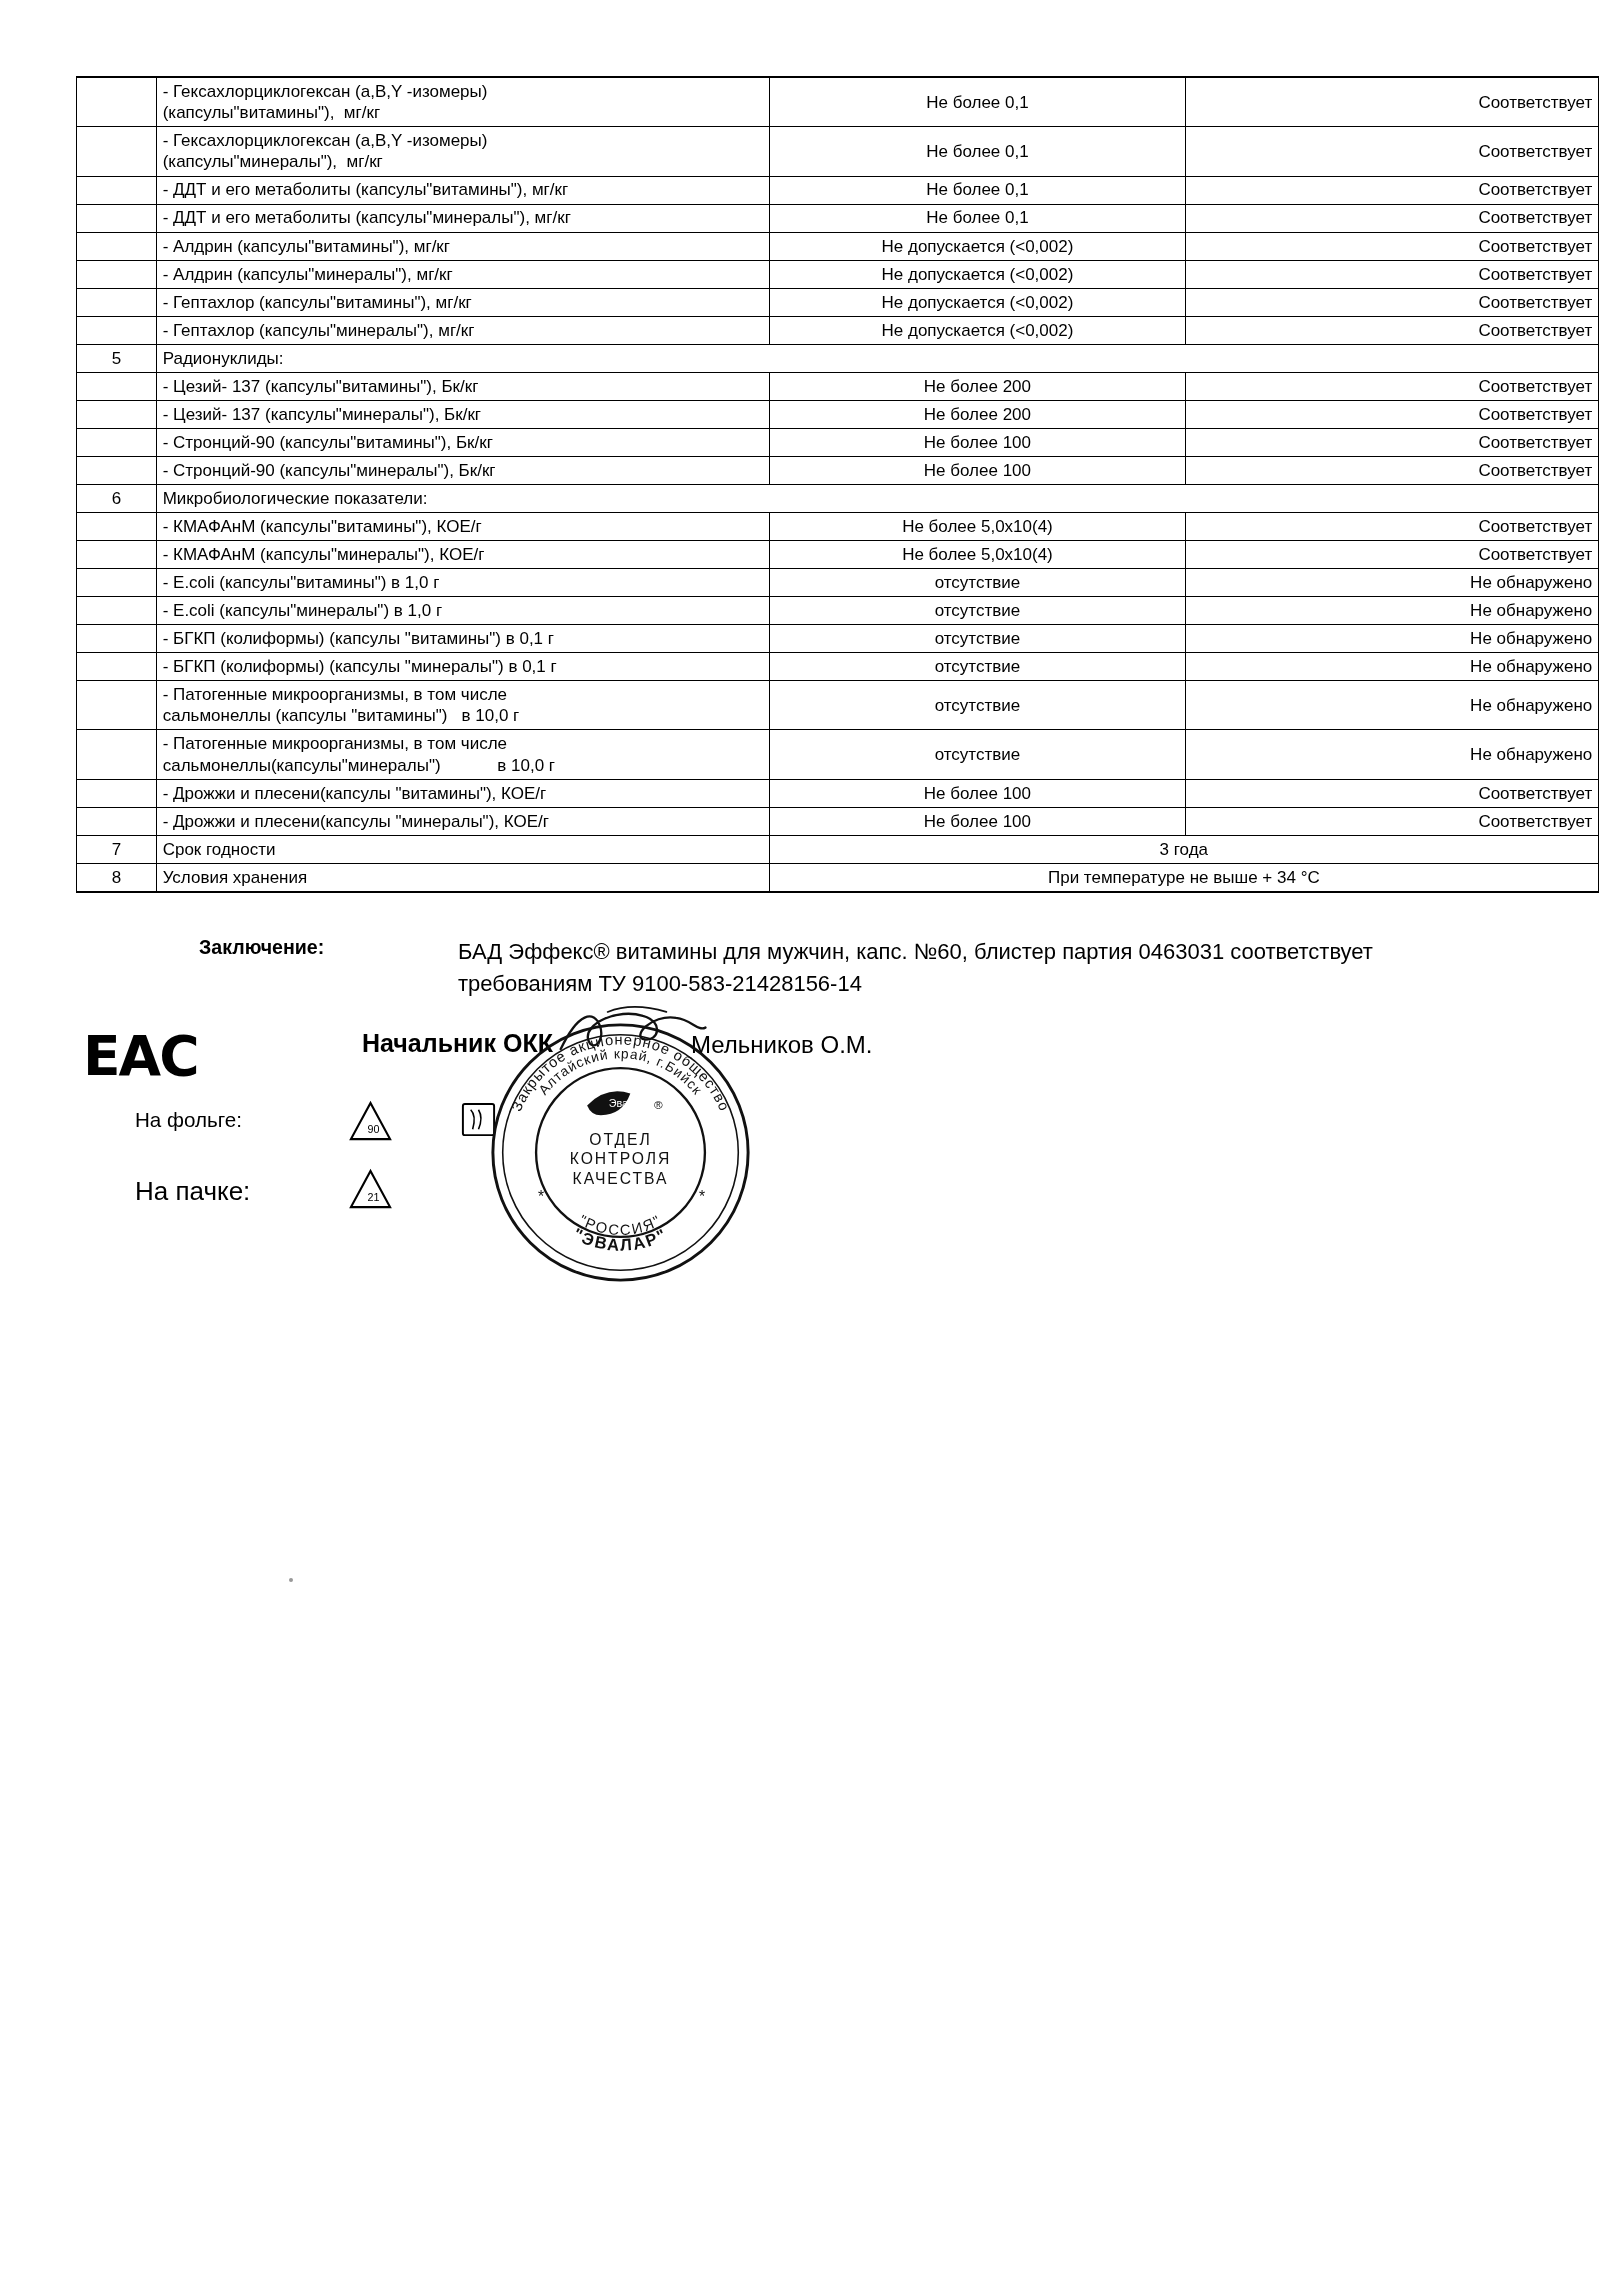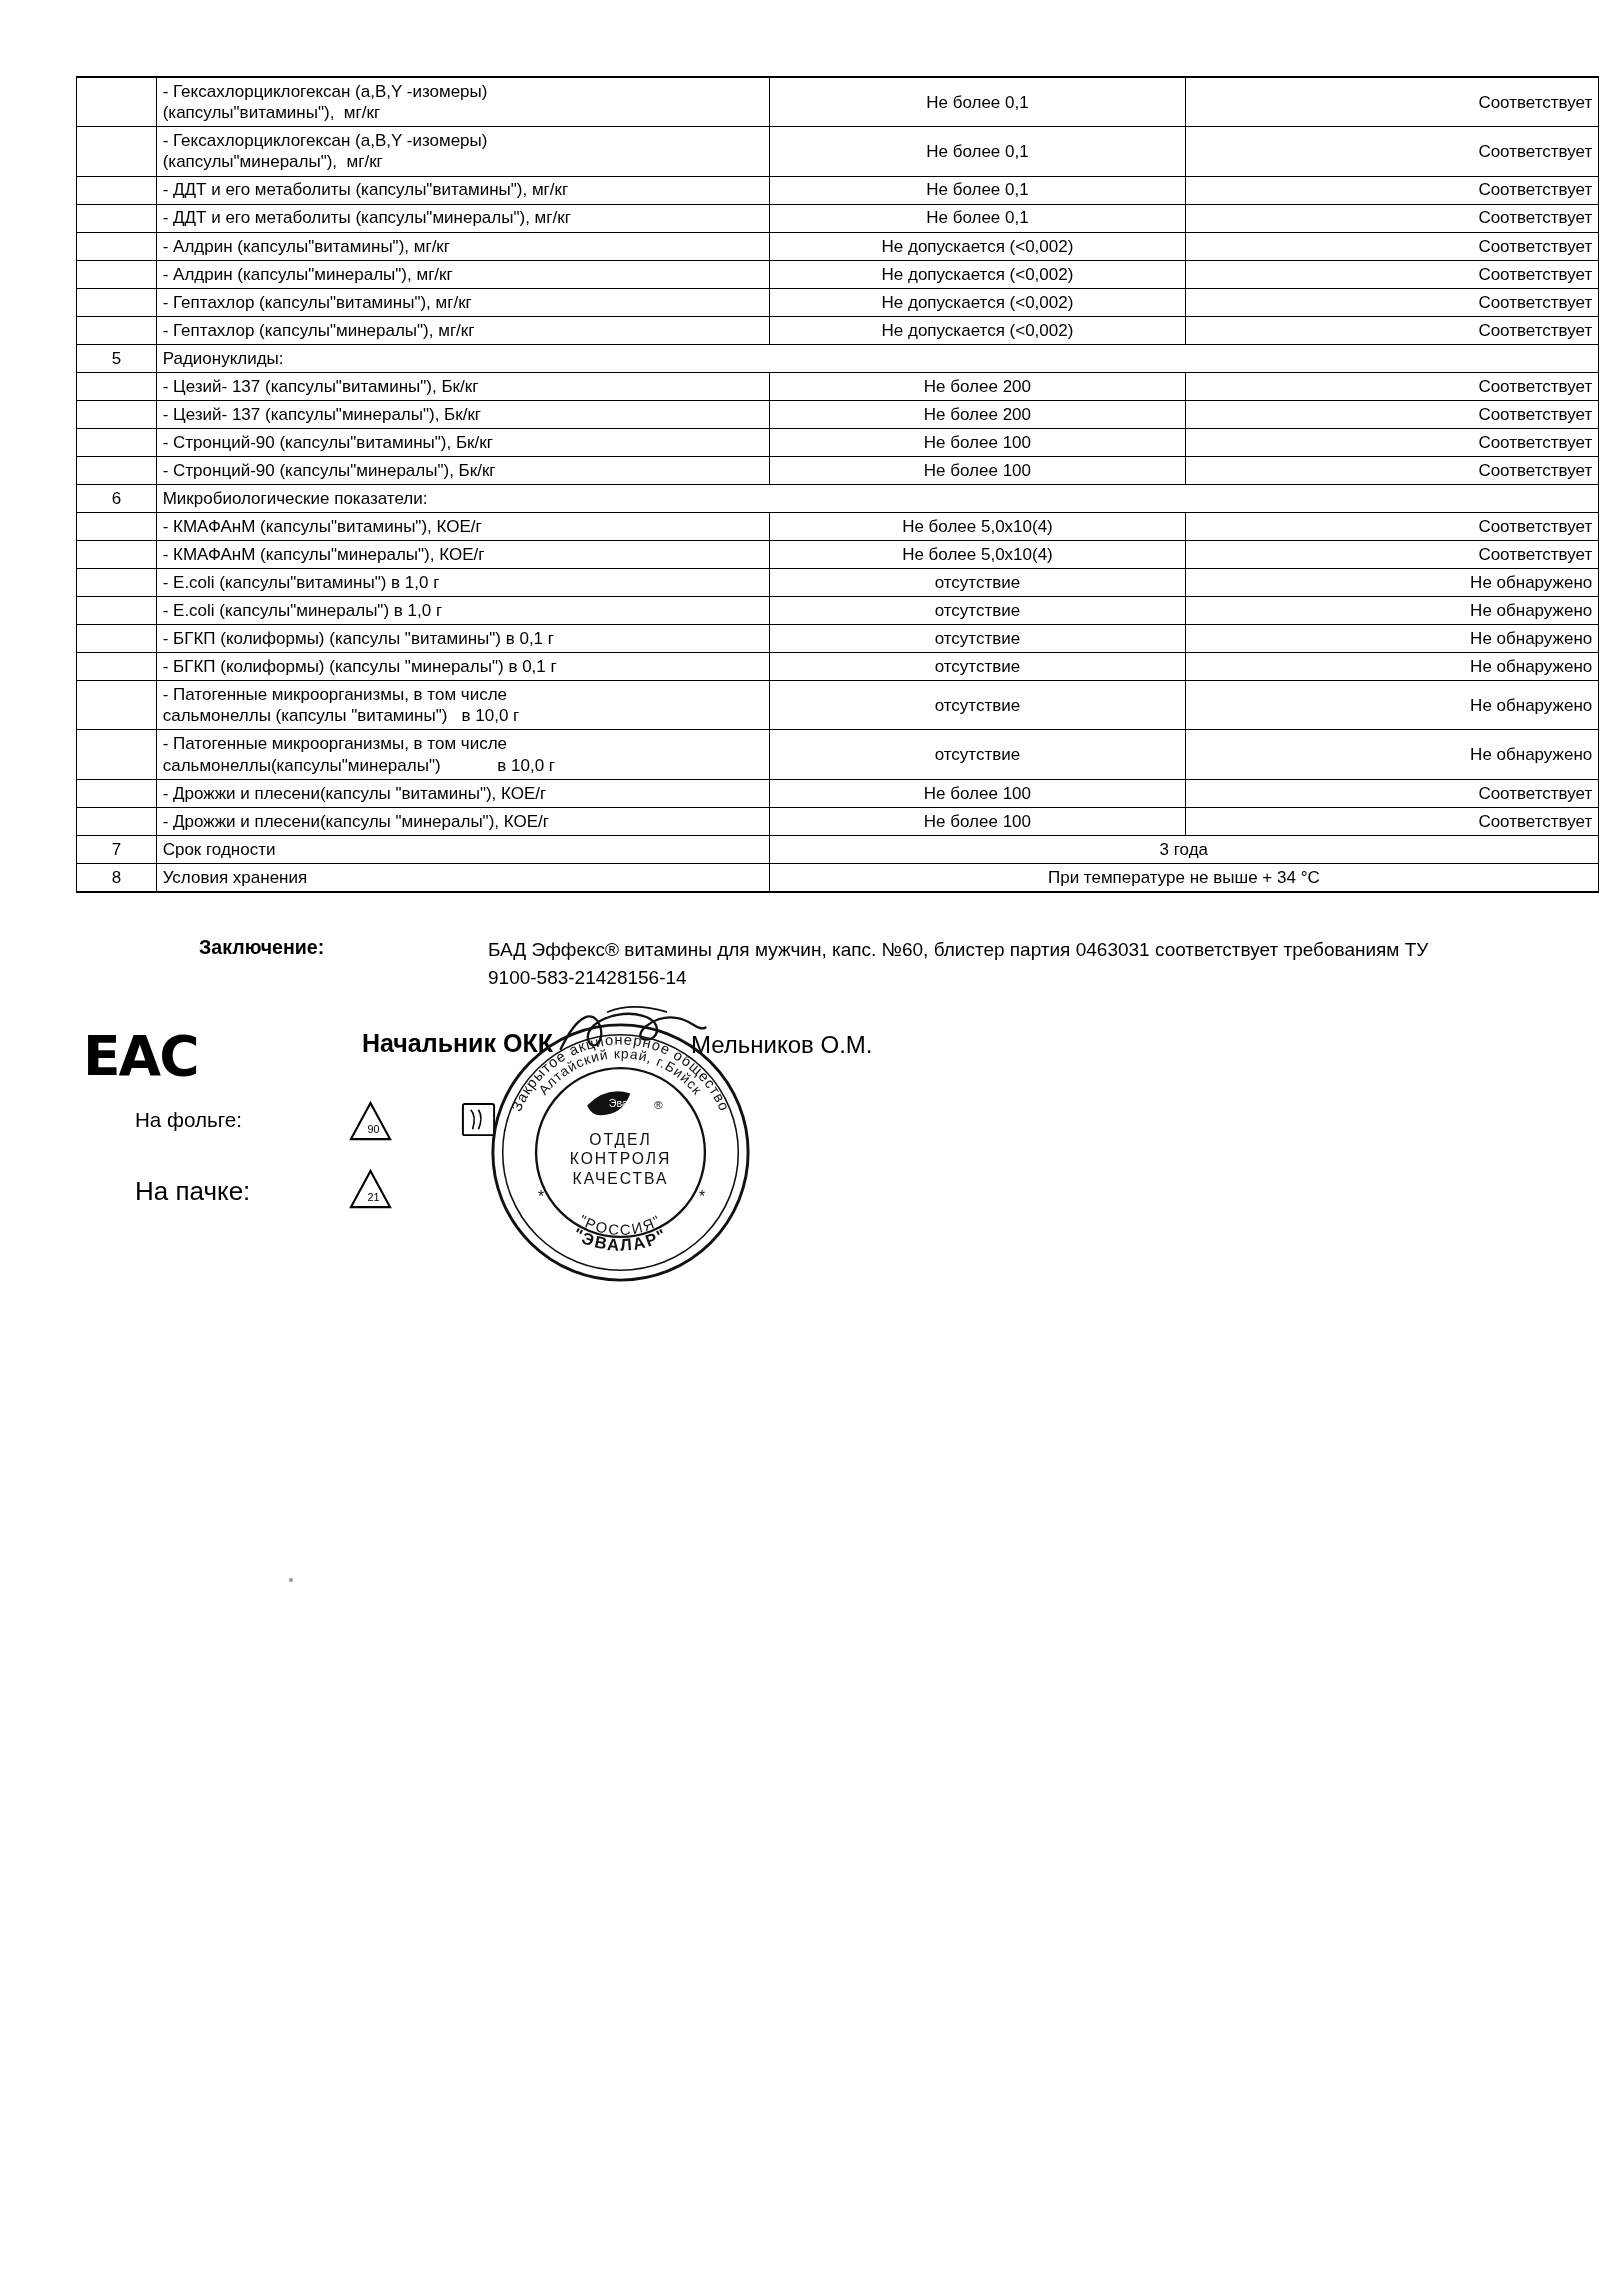--- a/index.html
+++ b/index.html
@@ -58,24 +58,23 @@
     left: 103px;
     top: 0;
     font-size: 19.6px;
     font-weight: bold;
     margin-left: 20px;
   }
   .concl-text {
     position: absolute;
     left: 382px;
     top: 0;
-    font-size: 19px;
+    font-size: 22px;
     line-height: 1.45;
     width: 980px;
-    margin-left: 30px;
   }
 
   .eac {
     position: absolute;
     left: 83px;
     top: 1024px;
     font-size: 55px;
     font-weight: bold;
     letter-spacing: -2px;
     font-family: "DejaVu Sans", sans-serif;

